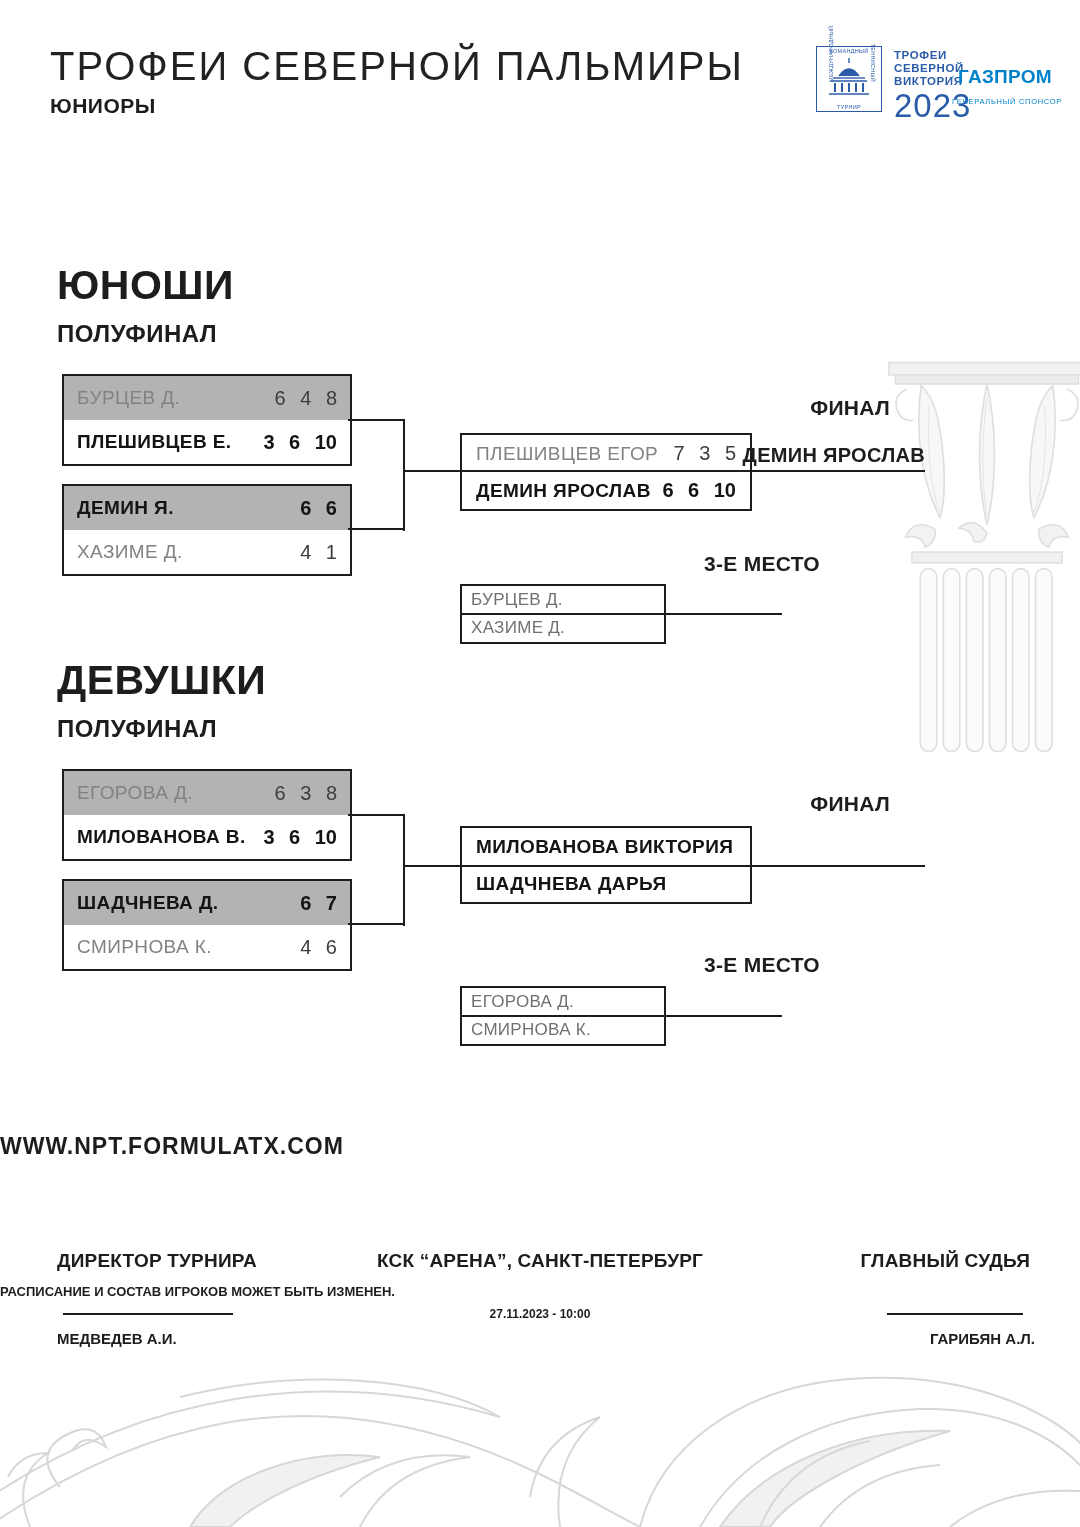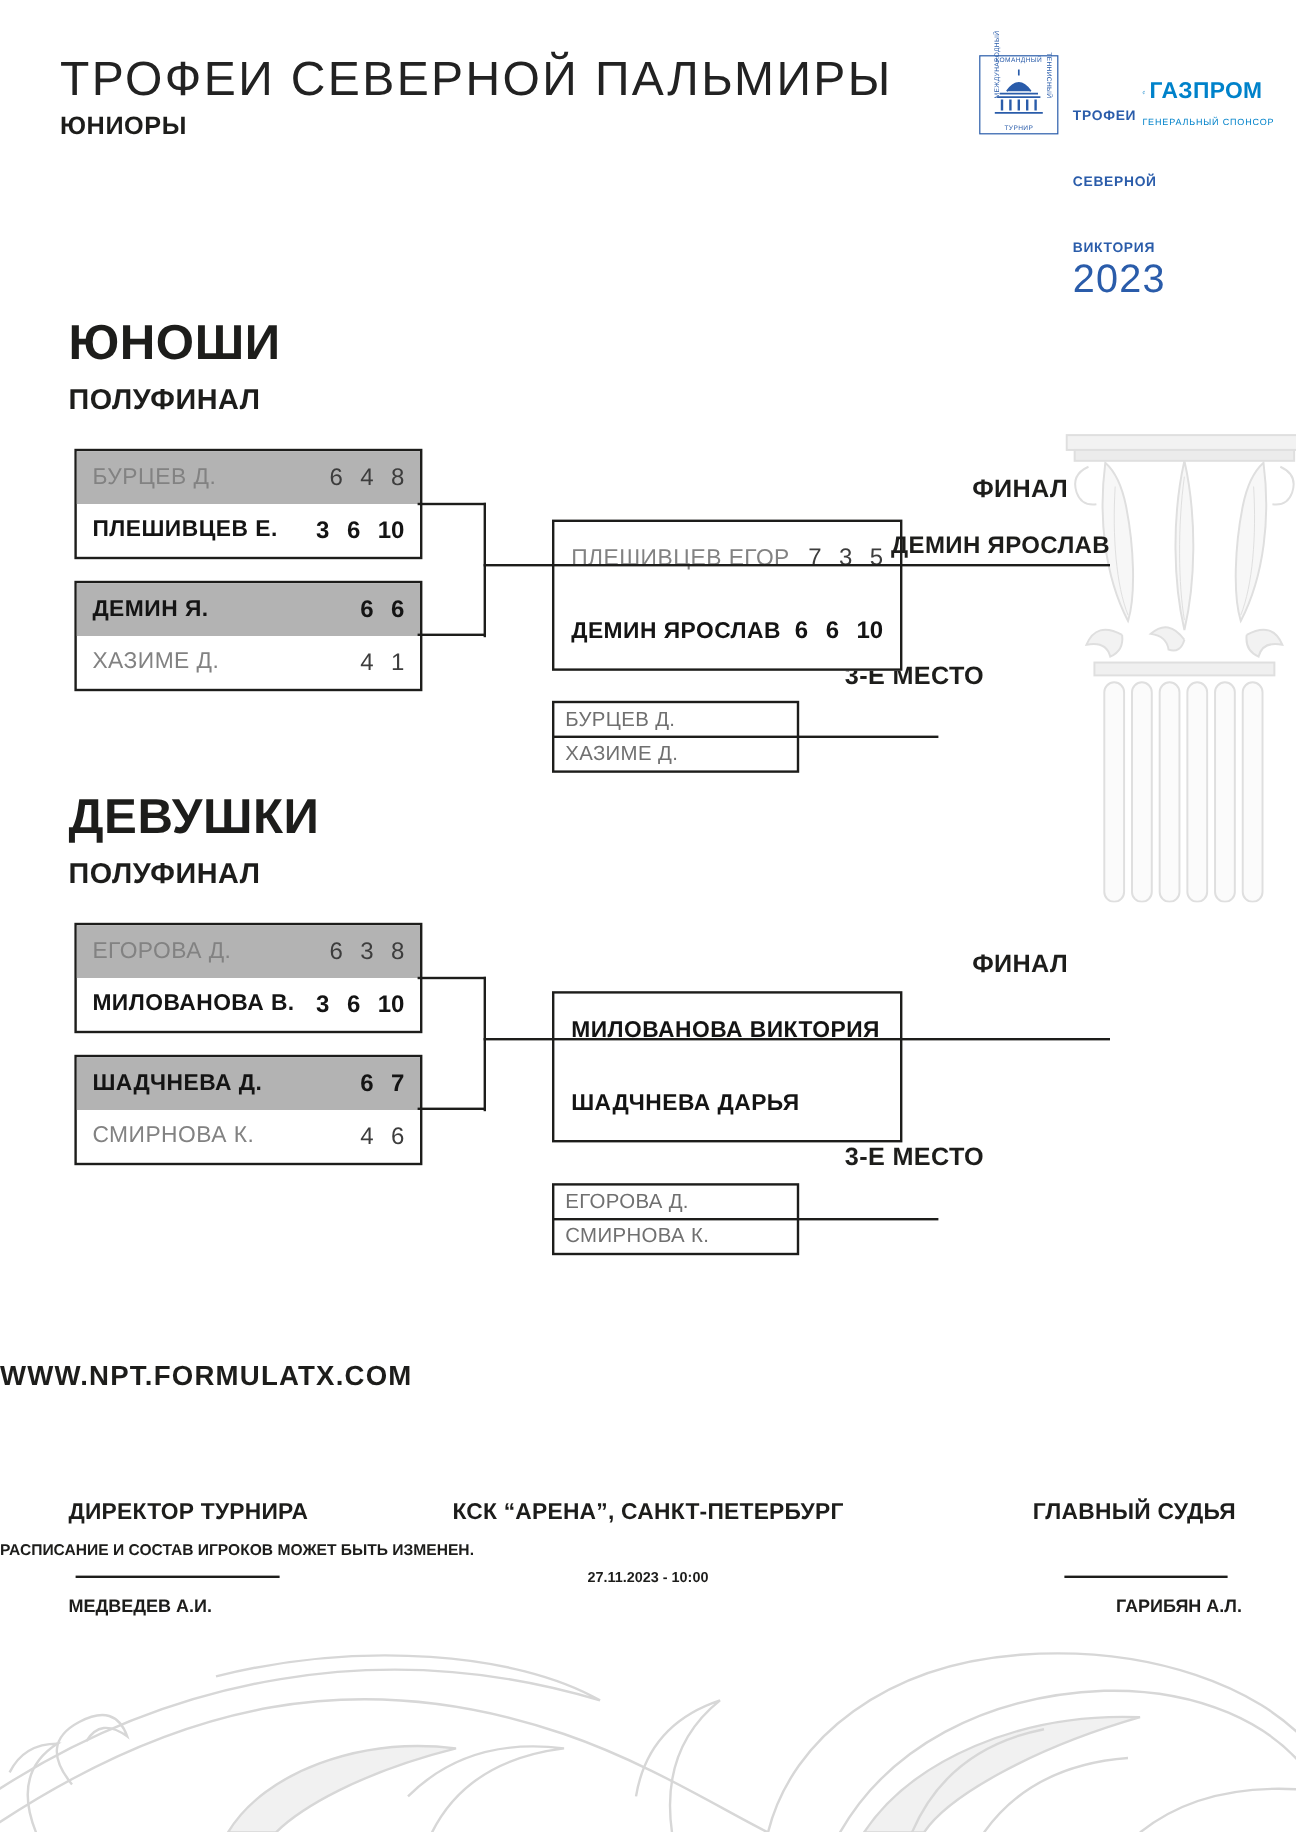--- a/index.html
+++ b/index.html
@@ -17,21 +17,21 @@
   .tlogo { position:absolute; left:816px; top:46px; width:66px; height:66px;
     border:1.5px solid #2a5caa; box-sizing:border-box; }
   .tlogo .edge { position:absolute; font-size:5.5px; color:#2a5caa; letter-spacing:.3px; white-space:nowrap; }
   .tl-top { top:1px; left:50%; transform:translateX(-50%); }
   .tl-bottom { bottom:1px; left:50%; transform:translateX(-50%); }
   .tl-left { left:-14px; top:50%; transform:rotate(-90deg) translateX(50%); transform-origin:center; }
   .tl-right { right:-11px; top:50%; transform:rotate(90deg) translateX(-50%); transform-origin:center; }
   .tlogo svg { position:absolute; left:8px; top:9px; }
 
   .tlogo-text { position:absolute; left:894px; top:49px; width:90px; }
-  .tlogo-text .nm { font-size:11.5px; font-weight:700; letter-spacing:.6px; color:#2a5caa; line-height:13px;margin-top:42px; }
+  .tlogo-text .nm { font-size:11.5px; font-weight:700; letter-spacing:.6px; color:#2a5caa; line-height:13px; }
   .tlogo-text .yr { font-size:33px; letter-spacing:1px; color:#2a5caa; line-height:36px; }
 
   .gazprom { position:absolute; left:952px; top:60px; width:100px; }
   .gazprom .row { display:flex; align-items:center; gap:4px; }
   .gazprom .word { font-size:19px; font-weight:700; color:#0082ca; letter-spacing:.3px; }
   .gazprom .sub { font-size:7.5px; color:#0082ca; letter-spacing:.7px; margin-top:3px; white-space:nowrap; }
 
   
   .sec-title { position:absolute; left:57px; font-size:41px; font-weight:700; letter-spacing:.5px; }
   .round-label { position:absolute; left:57px; font-size:24px; font-weight:700; letter-spacing:.5px; }
@@ -40,21 +40,21 @@
   .match { position:absolute; left:62px; width:286px; border:2px solid #1d1d1b; background:#fff; z-index:2; box-sizing:content-box; }
   .prow { height:44px; display:flex; align-items:center; justify-content:space-between; padding:0 13px; }
   .prow.shaded { background:#b3b3b3; }
   .pname { font-size:19px; letter-spacing:.4px; white-space:nowrap; }
   .pname.lose { color:#828282; }
   .pname.win { font-weight:700; color:#141414; }
   .pscore { font-size:20px; color:#3d3d3d; word-spacing:9px; white-space:nowrap; }
   .pscore.win { font-weight:700; color:#141414; }
 
   .finalbox { position:absolute; left:460px; width:288px; border:2px solid #1d1d1b; background:#fff; z-index:2; }
-  .finalbox .prow { height:37px; padding:12px 14px; }
+  .finalbox .prow { height:37px; padding:0 14px; }
 
   .thirdbox { position:absolute; left:460px; width:202px; border:2px solid #1d1d1b; background:#fff; z-index:2; }
   .thirdbox .prow { height:28px; padding:0 9px; }
   .thirdbox .pname { font-size:17px; color:#707070; letter-spacing:.3px; }
 
   .line { position:absolute; background:#1d1d1b; z-index:3; }
   .winner-name { position:absolute; font-size:20px; font-weight:700; letter-spacing:.3px;
     text-align:right; width:300px; z-index:3; }
 
   

